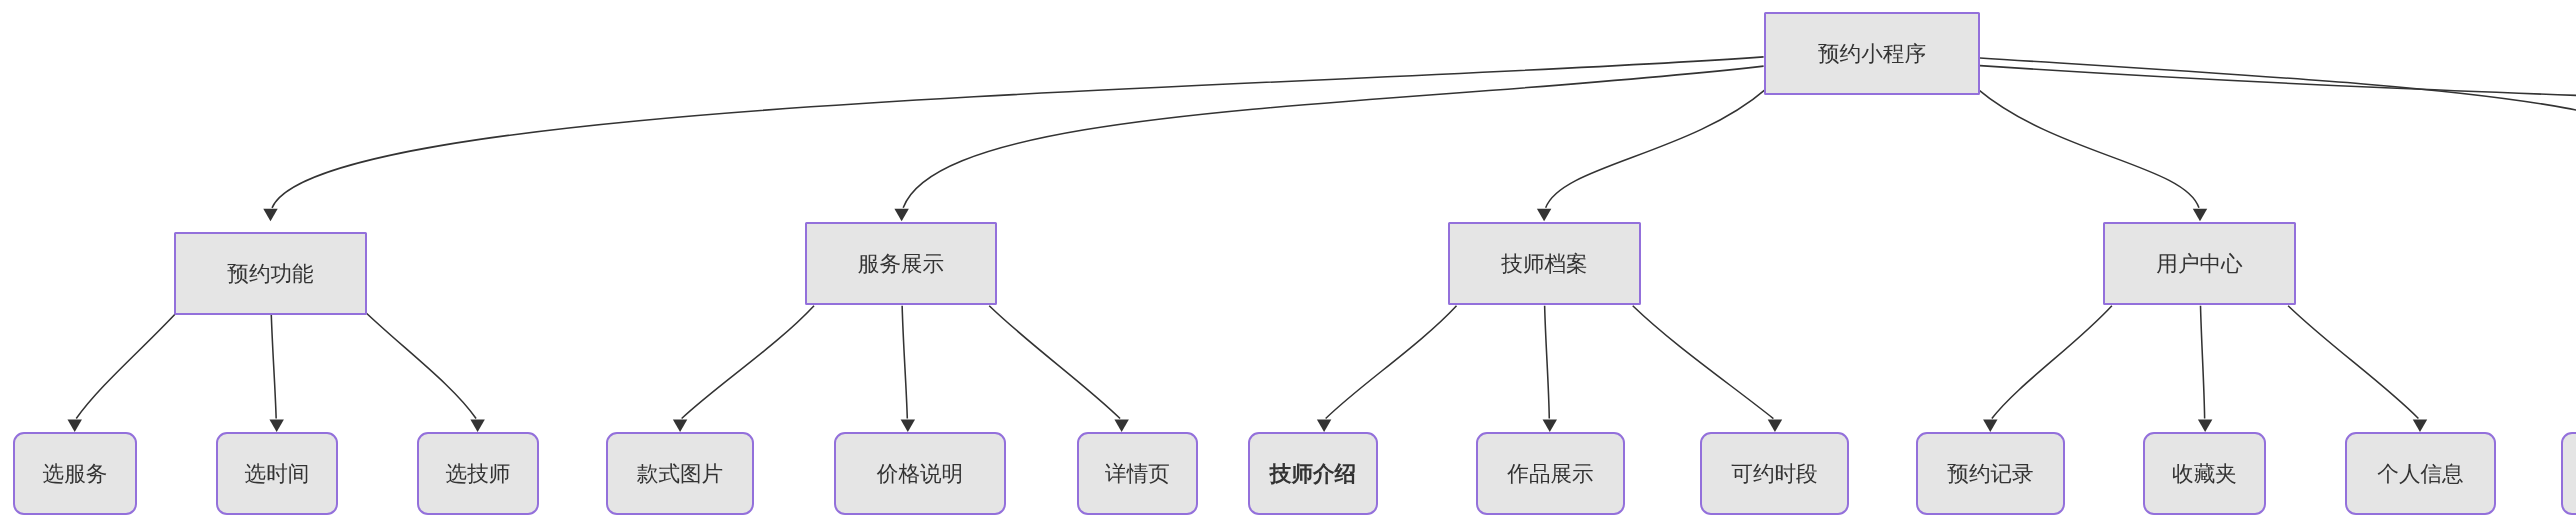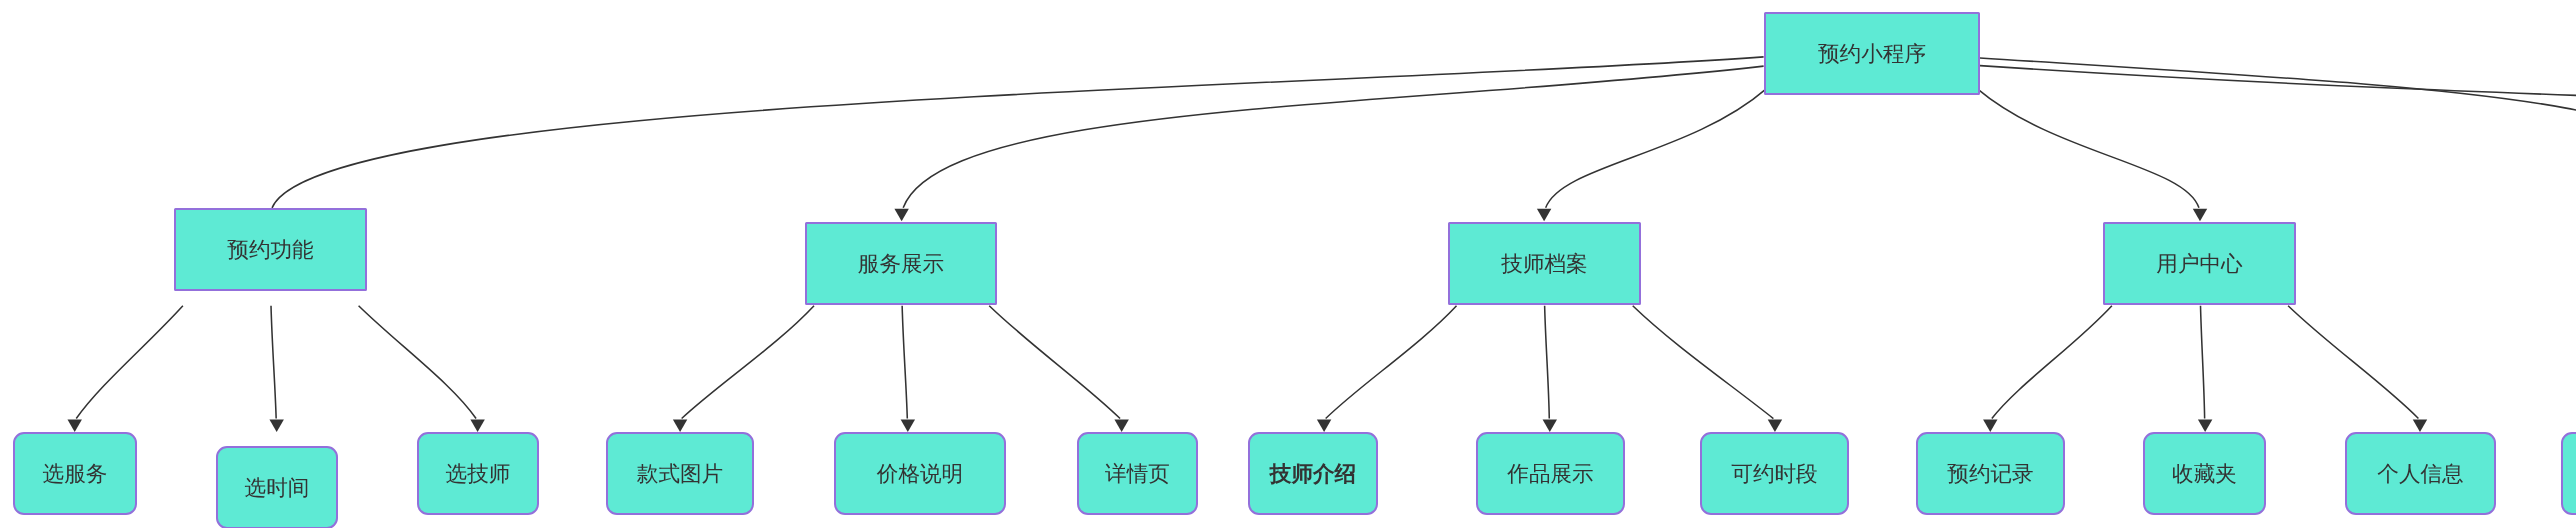--- a/index.html
+++ b/index.html
@@ -10,21 +10,21 @@
     font-family:"Liberation Sans",sans-serif;
     overflow:hidden;
   }
   .edges{position:absolute;left:0;top:0;z-index:0;}
   .edges path{fill:none;stroke:#333333;stroke-width:3px;}
   .edges polygon{fill:#333333;stroke:none;}
   .node{
     position:absolute;z-index:1;
     display:flex;align-items:center;justify-content:center;
     box-sizing:border-box;
-    background:#5eead4;
+    background:#e5e5e5;
     border:2.1px solid #9370DB;
     color:#333333;
     font-size:21.6px;
     line-height:1.2;
     text-align:center;
     height:83px;
   }
   .rect{border-radius:1.5px;}
   .leaf{border-radius:11px;}
 </style>
@@ -82,27 +82,27 @@
     <polygon points="5541,814 5569,814 5555,838"></polygon>
 
     <path d="M 6103 602 C 6070 672, 6015 750, 5995 812"></path>
     <polygon points="5978,814 6006,814 5992,838"></polygon>
     <path d="M 6283 602 C 6320 672, 6392 750, 6425 812"></path>
     <polygon points="6411,814 6439,814 6428,838"></polygon>
   </svg>
 
   <div class="node rect" style="left:1764px;top:12px;width:216px;">预约小程序</div>
 
-  <div class="node rect" style="left:174px;top:208px;width:193px;">预约功能</div>
+  <div class="node rect" style="left:174px;top:232px;width:193px;">预约功能</div>
   <div class="node rect" style="left:805px;top:222px;width:192px;">服务展示</div>
   <div class="node rect" style="left:1448px;top:222px;width:193px;">技师档案</div>
   <div class="node rect" style="left:2103px;top:222px;width:193px;">用户中心</div>
 
   <div class="node leaf" style="left:13px;top:432px;width:124px;">选服务</div>
-  <div class="node leaf" style="left:216px;top:432px;width:122px;margin-top:14px;">选时间</div>
+  <div class="node leaf" style="left:216px;top:432px;width:122px;">选时间</div>
   <div class="node leaf" style="left:417px;top:432px;width:122px;">选技师</div>
 
   <div class="node leaf" style="left:606px;top:432px;width:148px;">款式图片</div>
   <div class="node leaf" style="left:834px;top:432px;width:172px;">价格说明</div>
   <div class="node leaf" style="left:1061px;top:432px;width:121px;margin-left:16px;">详情页</div>
 
   <div class="node leaf" style="left:1248px;top:432px;width:130px;font-weight:bold;">技师介绍</div>
   <div class="node leaf" style="left:1476px;top:432px;width:149px;">作品展示</div>
   <div class="node leaf" style="left:1700px;top:432px;width:149px;">可约时段</div>
 

